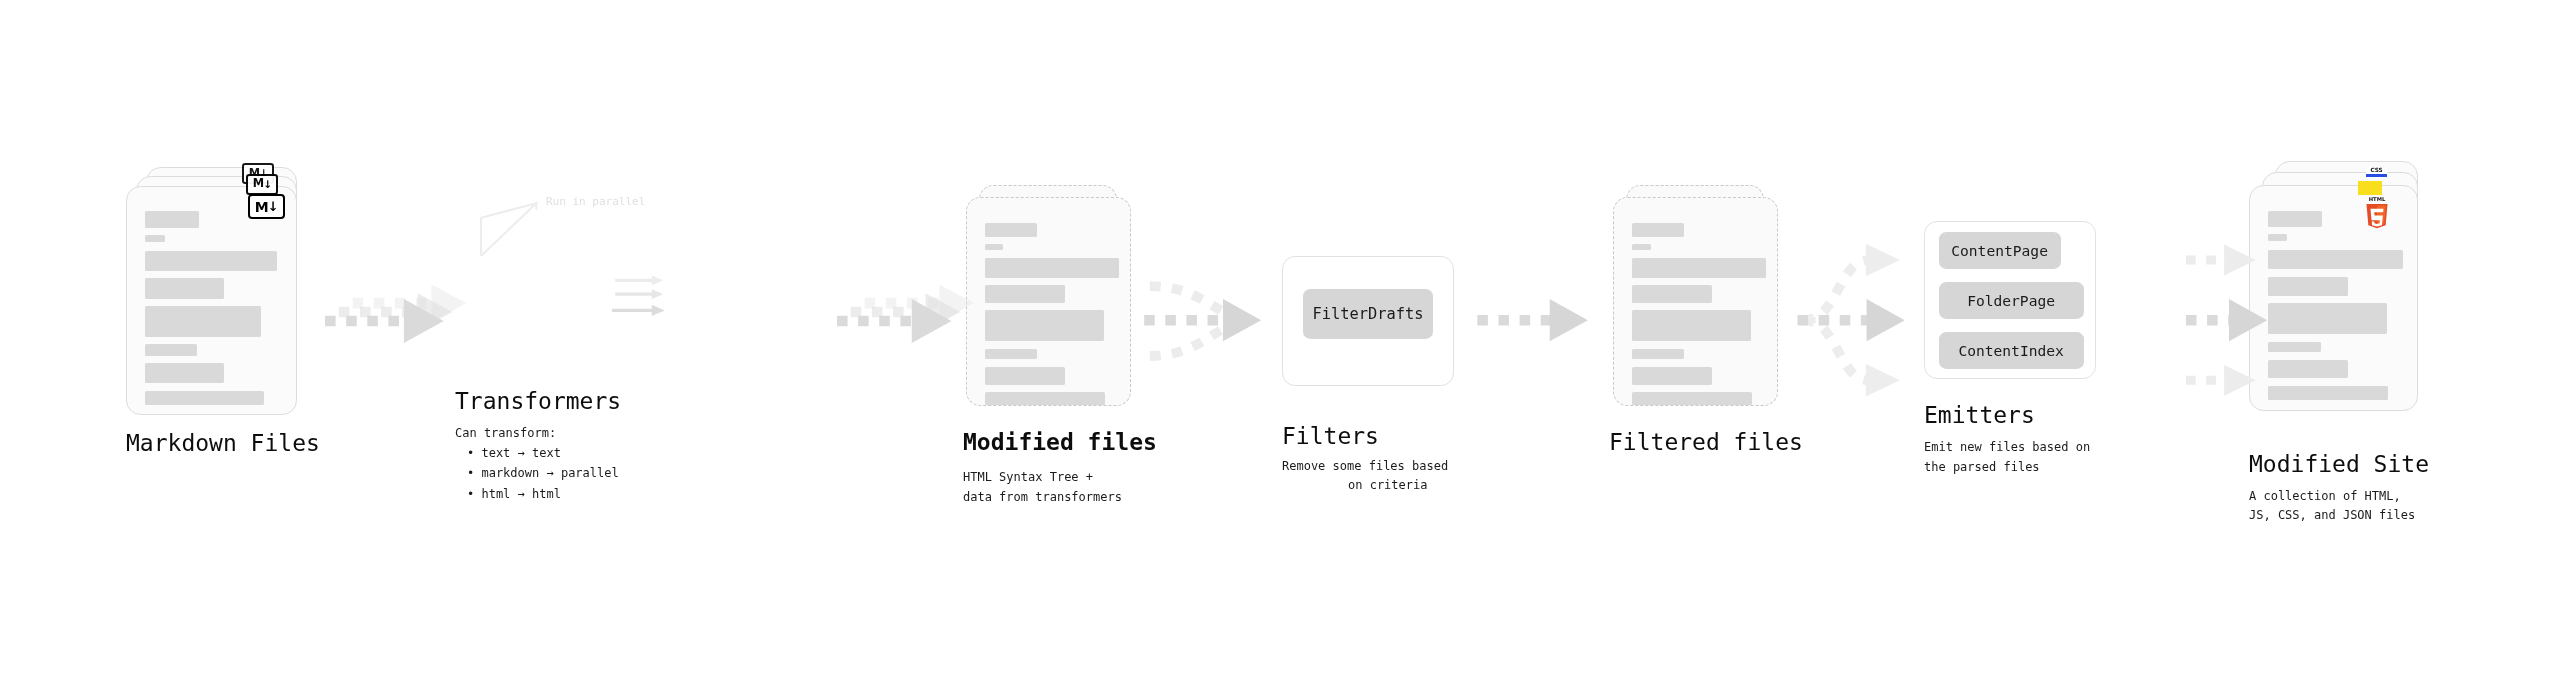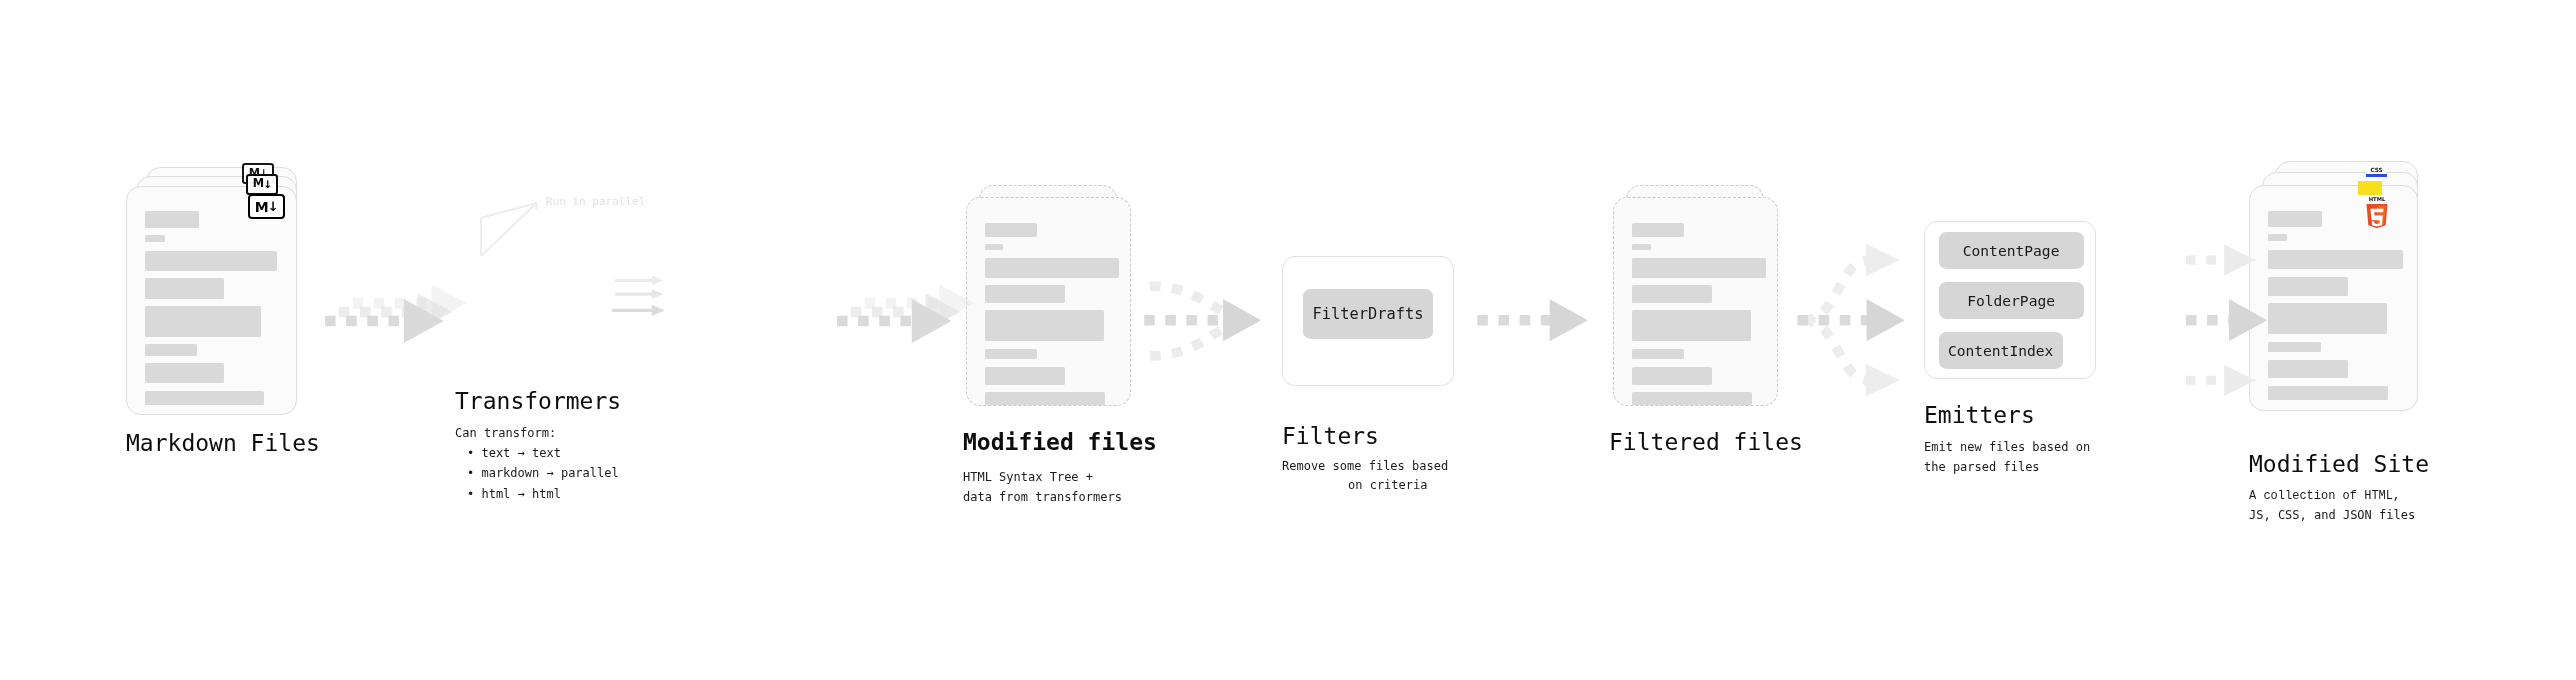--- a/index.html
+++ b/index.html
@@ -277,27 +277,27 @@
           <div class="bar" style="width:80px;height:18px;"></div>
           <div class="bar" style="width:120px;height:13px;"></div>
         </div>
       </div>
     </div>
   </div>
   <div class="title" style="left:1609px;top:429px;">Filtered files</div>
 
   <div class="node" style="left:1924px;top:221px;">
     <div class="gbox" style="left:0px;top:0px;width:172px;height:158px;"></div>
-    <div class="chip" style="left:14.6px;top:11.4px;width:145px;height:37px;font-size:14.6px;">
+    <div class="chip" style="left:14.6px;top:11.4px;width:122px;height:37px;font-size:14.6px;">
       <span>ContentPage</span>
     </div>
     <div class="chip" style="left:14.6px;top:61px;width:145px;height:37px;font-size:14.6px;">
       <span>FolderPage</span>
     </div>
-    <div class="chip" style="left:14.6px;top:111px;width:124px;height:37px;font-size:14.6px;">
+    <div class="chip" style="left:14.6px;top:111px;width:145px;height:37px;font-size:14.6px;">
       <span>ContentIndex</span>
     </div>
   </div>
   <div class="title" style="left:1924px;top:402px;">Emitters</div>
   <div class="sub" style="left:1924px;top:437px;">Emit new files based on</div>
   <div class="sub" style="left:1924px;top:457px;">the parsed files</div>
 
   <div class="node" style="left:2249px;top:161px;">
     <div class="stack" style="width:195px;height:260px;">
       <div class="sheet s3" style="left:26px;top:0px;width:143px;height:203px;"></div>
@@ -326,17 +326,17 @@
         <svg viewBox="0 0 34 42" width="28" height="34">
           <text x="17" y="7" text-anchor="middle" font-family="'DejaVu Sans','Liberation Sans',sans-serif" font-size="6.5" font-weight="700" fill="#111">HTML</text>
           <path d="M4 11 L30 11 L27.7 37.5 L17 41 L6.3 37.5 Z" fill="#e44d26"></path>
           <path d="M17 13 L27.8 13 L25.9 35.9 L17 38.6 Z" fill="#f16529"></path>
           <path d="M9 17 h16 l-0.4 4.4 h-11 l0.4 4 h10.2 l-1.1 12 L17 39 l-6.1-1.7 l-0.4-4.6 h3.1 l0.2 2.3 L17 35.7 l3.2-0.8 l0.35-3.7 H10.2 Z" fill="#ffffff"></path>
         </svg>
       </div>
     </div>
   </div>
   <div class="title" style="left:2249px;top:451px;">Modified Site</div>
-  <div class="sub" style="left:2249px;top:486px;font-family:Liberation Mono, monospace;">A collection of HTML,</div>
+  <div class="sub" style="left:2249px;top:486px;">A collection of HTML,</div>
   <div class="sub" style="left:2249px;top:505px;">JS, CSS, and JSON files</div>
 
 </div>
 
 
 </body></html>

